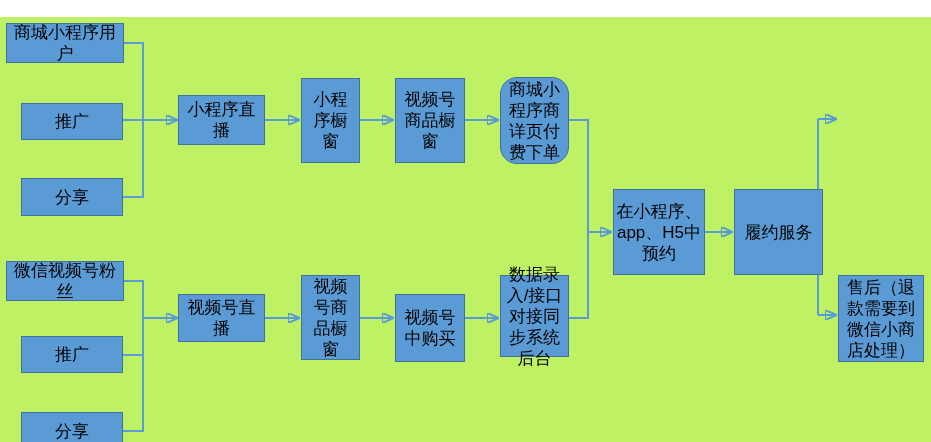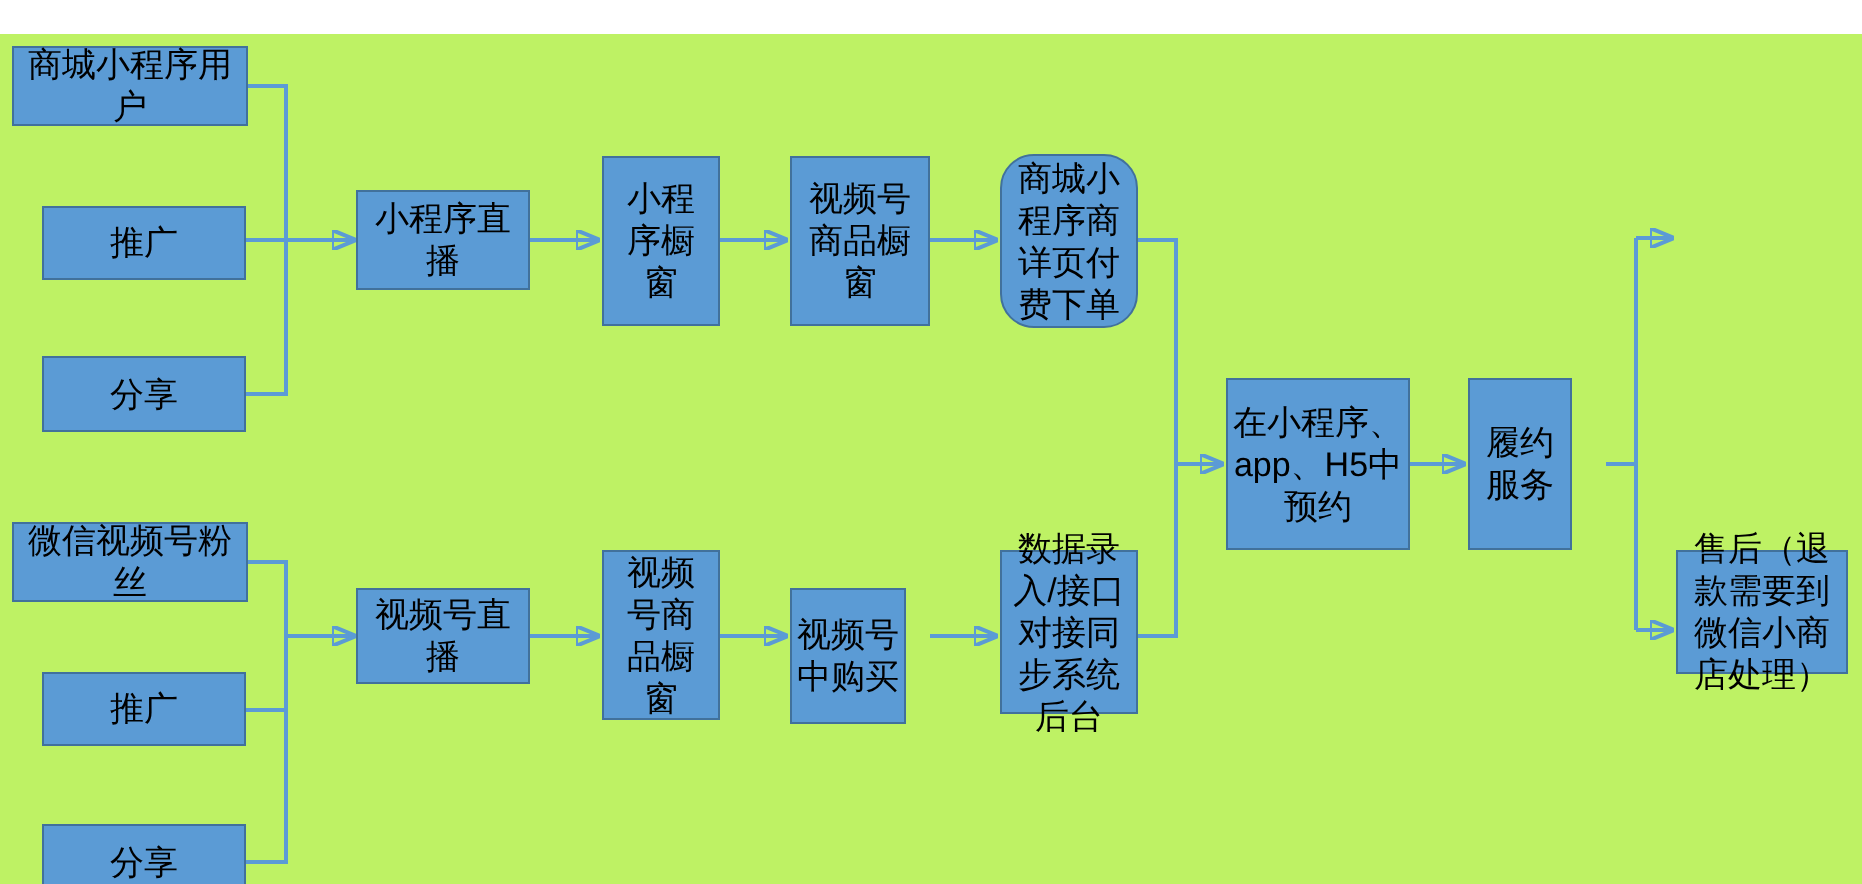--- a/index.html
+++ b/index.html
@@ -31,26 +31,26 @@
   #n-share-top        {left:21px;  top:161px; width:102px; height:38px;}
   #n-mini-live        {left:178px; top:78px;  width:87px;  height:50px;}
   #n-mini-showcase    {left:301px; top:61px;  width:59px;  height:85px;}
   #n-mall-detail      {left:395px; top:61px;  width:70px;  height:85px;}
   #n-mall-order       {left:500px; top:60px;  width:69px;  height:87px;border-radius:17px;}
   #n-wechat-fans      {left:6px;   top:244px; width:118px; height:40px;}
   #n-promo-bottom     {left:21px;  top:319px; width:102px; height:37px;}
   #n-share-bottom     {left:21px;  top:395px; width:102px; height:38px;}
   #n-channel-live     {left:178px; top:277px; width:87px;  height:48px;}
   #n-channel-showcase {left:301px; top:258px; width:59px;  height:85px;}
-  #n-channel-buy      {left:395px; top:277px; width:58px;  height:68px;}
+  #n-channel-buy      {left:395px; top:277px; width:70px;  height:68px;}
   #n-data-sync        {left:500px; top:258px; width:69px;  height:82px;}
   #n-booking          {left:613px; top:172px; width:92px;  height:86px;}
-  #n-fulfillment      {left:734px; top:172px; width:52px;  height:86px;}
+  #n-fulfillment      {left:734px; top:172px; width:89px;  height:86px;}
   #n-aftersale-full   {left:838px; top:60px;  width:86px;  height:87px;}
-  #n-aftersale-refund {left:838px; top:258px; width:86px;  height:62px;}
+  #n-aftersale-refund {left:838px; top:258px; width:86px;  height:87px;}
 </style>
 </head>
 <body>
 
 <div class="stage">
 
   <svg class="wires" width="931" height="442" viewBox="0 0 931 442" xmlns="http://www.w3.org/2000/svg">
     <defs>
       <marker id="ah" viewBox="0 0 12 10" refX="10" refY="5" markerWidth="12" markerHeight="10" markerUnits="userSpaceOnUse" orient="auto">
         <path d="M0,0 L12,5 L0,10 Z" fill="#5B9BD5" stroke="none"></path>

